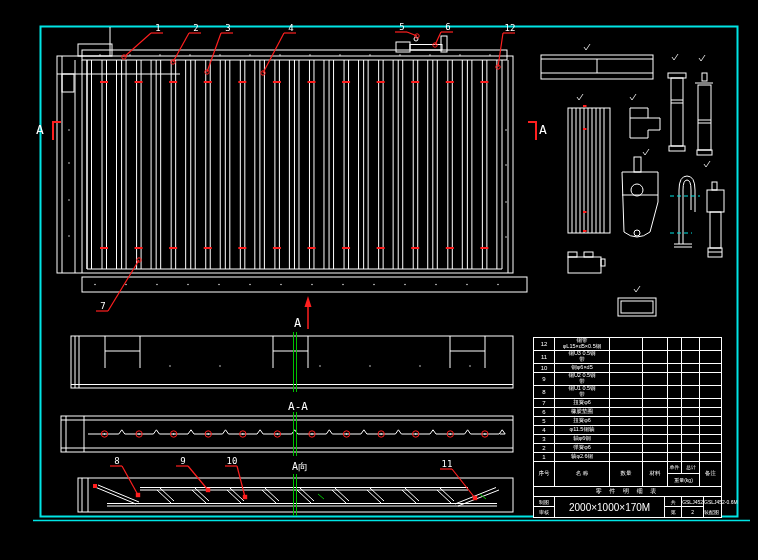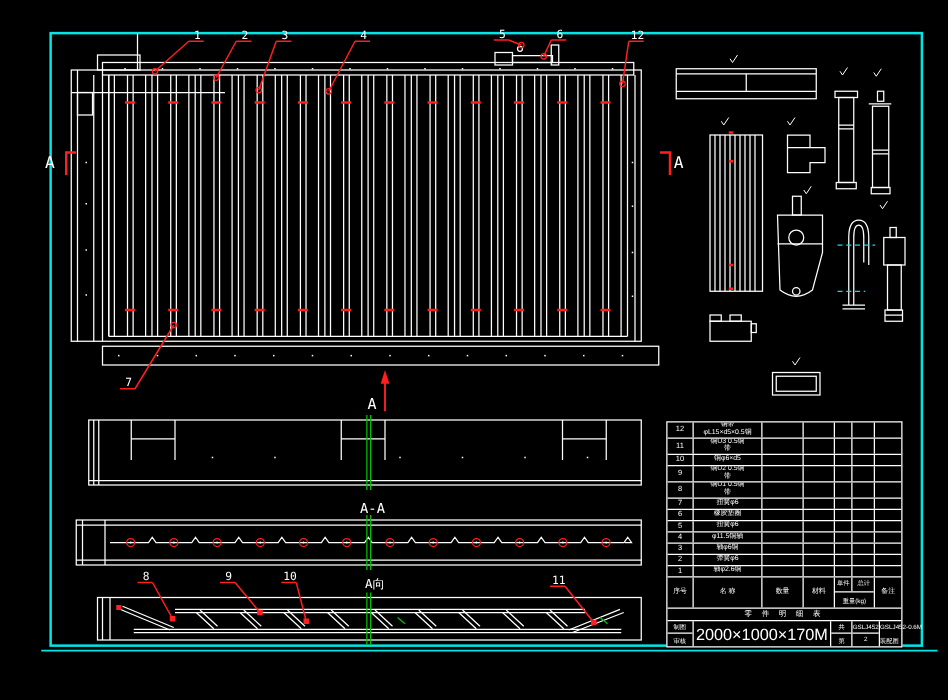--- a/index.html
+++ b/index.html
@@ -27,21 +27,21 @@
   .wbot{height:12px;display:flex;align-items:center;justify-content:center;font-size:5px}
   .banner{height:10px;display:flex;align-items:center;justify-content:center;
           font-size:6px;letter-spacing:3px;border-bottom:1px solid #fff;box-sizing:border-box;white-space:nowrap}
   .foot{height:20px;display:flex}
   .fcol{display:flex;flex-direction:column;border-right:1px solid #fff;box-sizing:border-box}
   .fcol:last-child{border-right:none}
   .fcell{height:10px;display:flex;align-items:center;justify-content:center;
          font-size:5px;box-sizing:border-box;white-space:nowrap}
   .fcell.b{border-bottom:1px solid #fff}
   .ftitle{width:112px;display:flex;align-items:center;justify-content:center;
-          font-size:13px;border-right:1px solid #fff;box-sizing:border-box;white-space:nowrap}
+          font-size:10px;border-right:1px solid #fff;box-sizing:border-box;white-space:nowrap}
   .fa{width:21px}.fc{width:17px}.fd{width:22px}
   .fe{width:17px;overflow:visible}
   .fe .fcell{justify-content:flex-start;overflow:visible}
 </style>
 </head>
 <body>
 
 <div id="stage">
 
   <svg id="cad" width="758" height="560">

